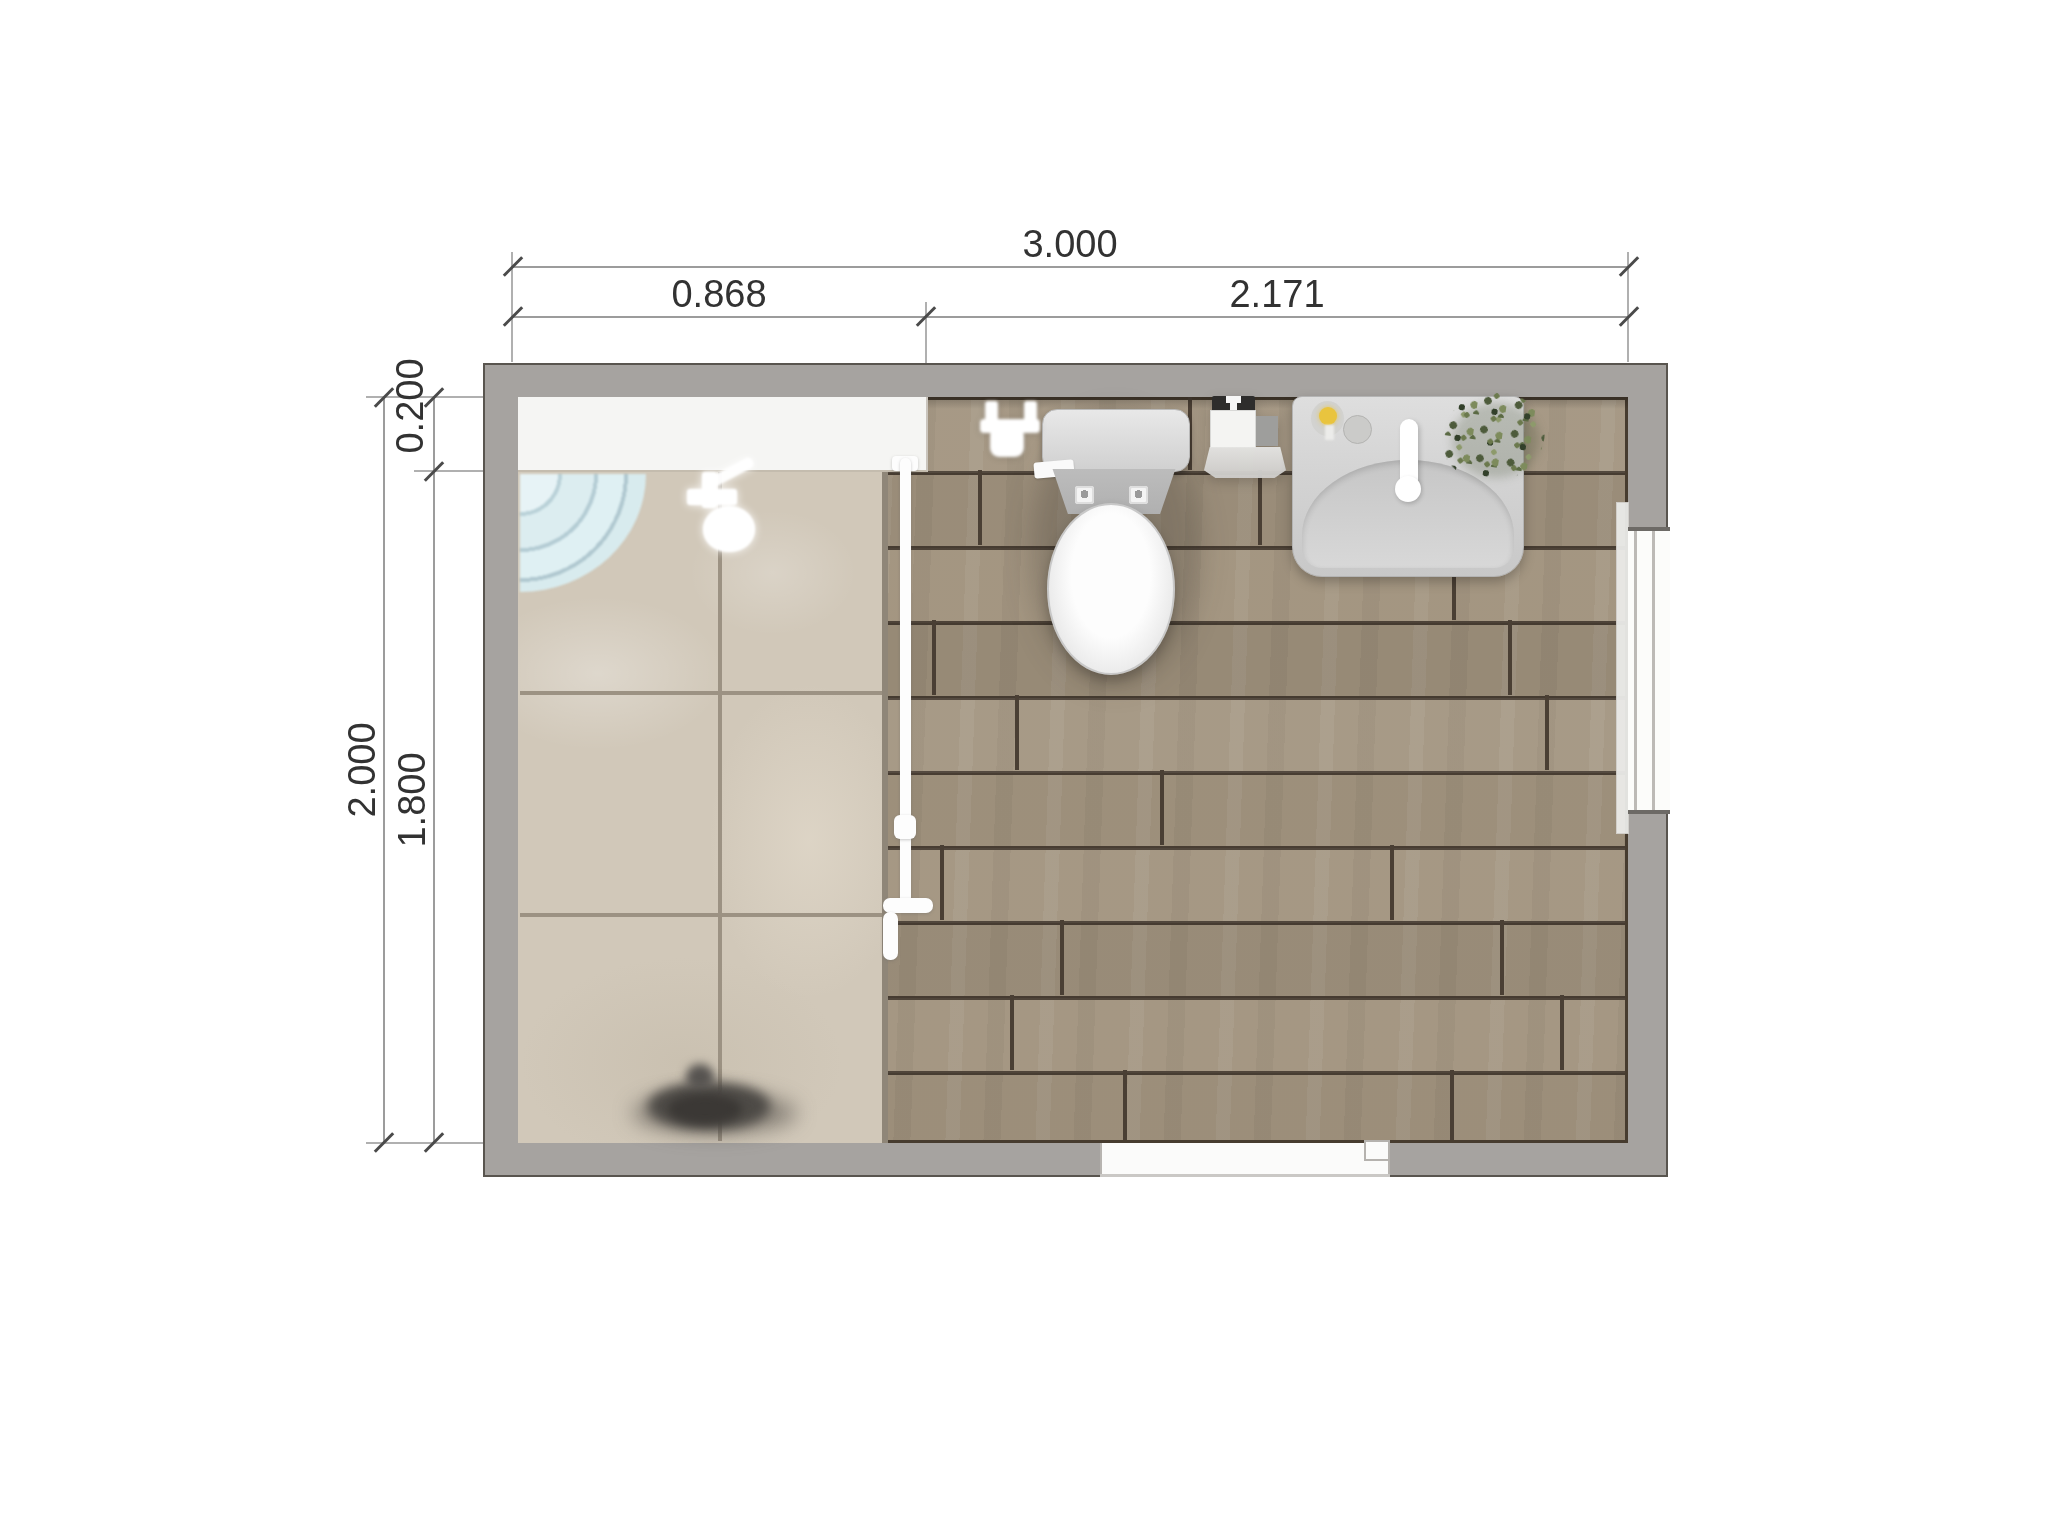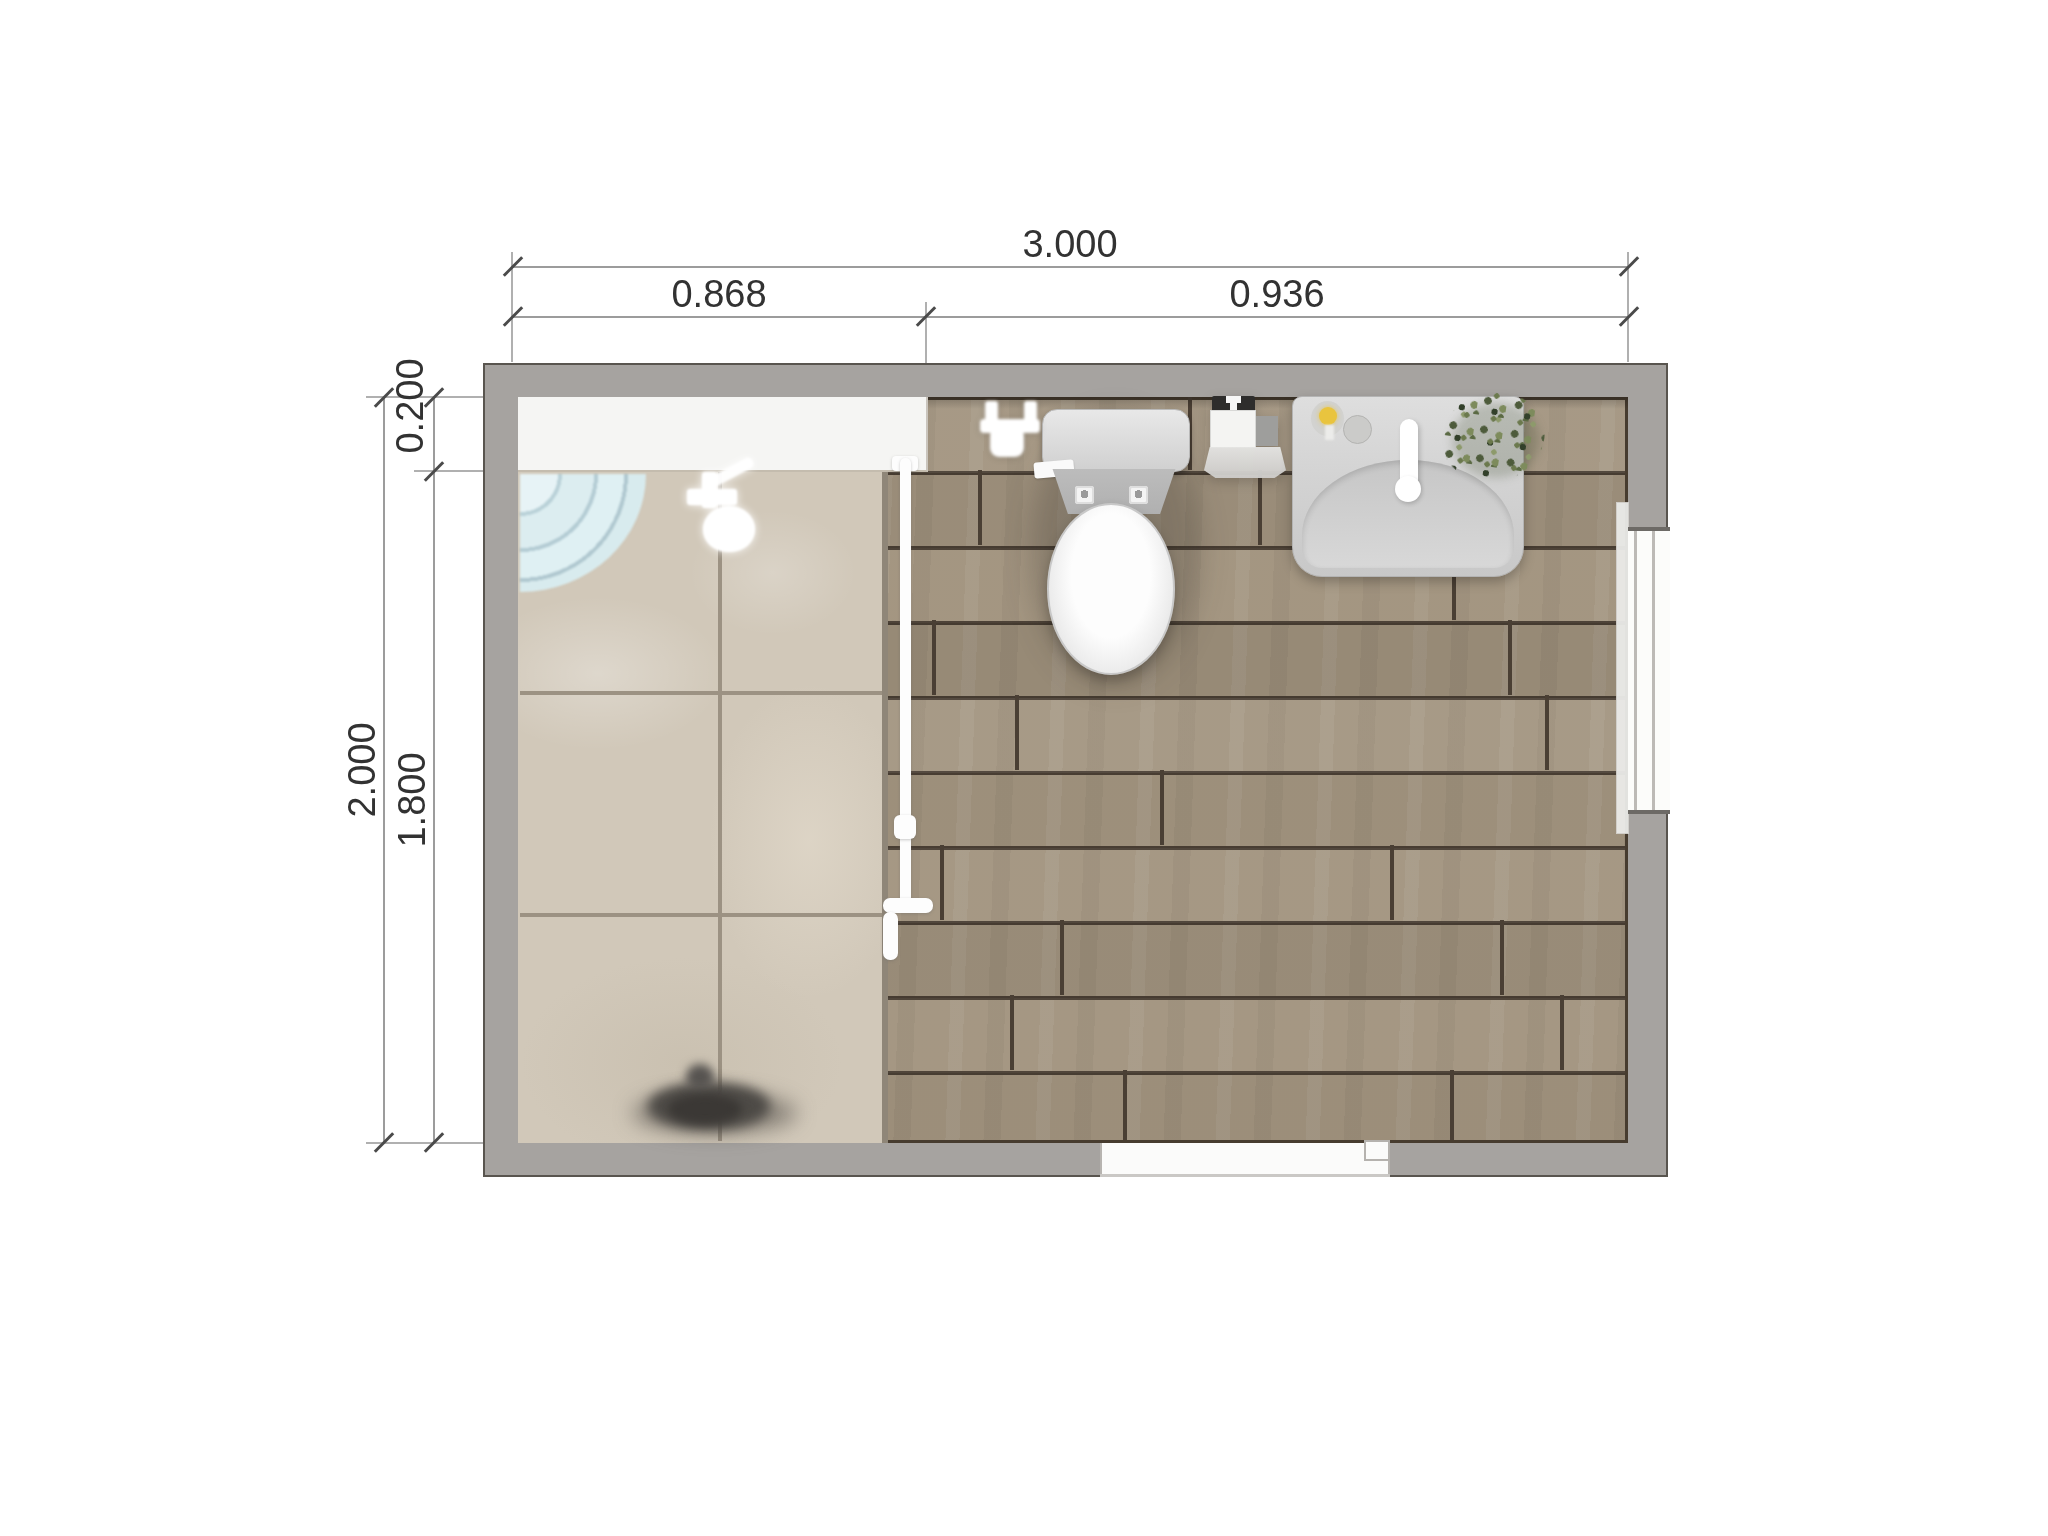--- a/index.html
+++ b/index.html
@@ -46,21 +46,21 @@
   <div class="a extline" style="left:511px;top:252px;width:2px;height:110px;"></div>
   <div class="a extline" style="left:925px;top:302px;width:2px;height:98px;"></div>
   <div class="a extline" style="left:1627px;top:252px;width:2px;height:110px;"></div>
   <div class="a tick" style="left:500px;top:265px;"></div>
   <div class="a tick" style="left:1616px;top:265px;"></div>
   <div class="a tick" style="left:500px;top:315px;"></div>
   <div class="a tick" style="left:913px;top:315px;"></div>
   <div class="a tick" style="left:1616px;top:315px;"></div>
   <div class="a dimtext" style="left:990px;top:222px;">3.000</div>
   <div class="a dimtext" style="left:639px;top:272px;">0.868</div>
-  <div class="a dimtext" style="left:1197px;top:272px;">0.936</div>
+  <div class="a dimtext" style="left:1197px;top:272px;">2.171</div>
 
   <div class="a dimline" style="left:383px;top:397px;width:2px;height:746px;"></div>
   <div class="a dimline" style="left:433px;top:397px;width:2px;height:746px;"></div>
   <div class="a extline" style="left:366px;top:396px;width:120px;height:2px;"></div>
   <div class="a extline" style="left:414px;top:470px;width:108px;height:2px;"></div>
   <div class="a extline" style="left:366px;top:1142px;width:120px;height:2px;"></div>
   <div class="a tick" style="left:371px;top:396px;"></div>
   <div class="a tick" style="left:371px;top:1141px;"></div>
   <div class="a tick" style="left:421px;top:396px;"></div>
   <div class="a tick" style="left:421px;top:470px;"></div>

